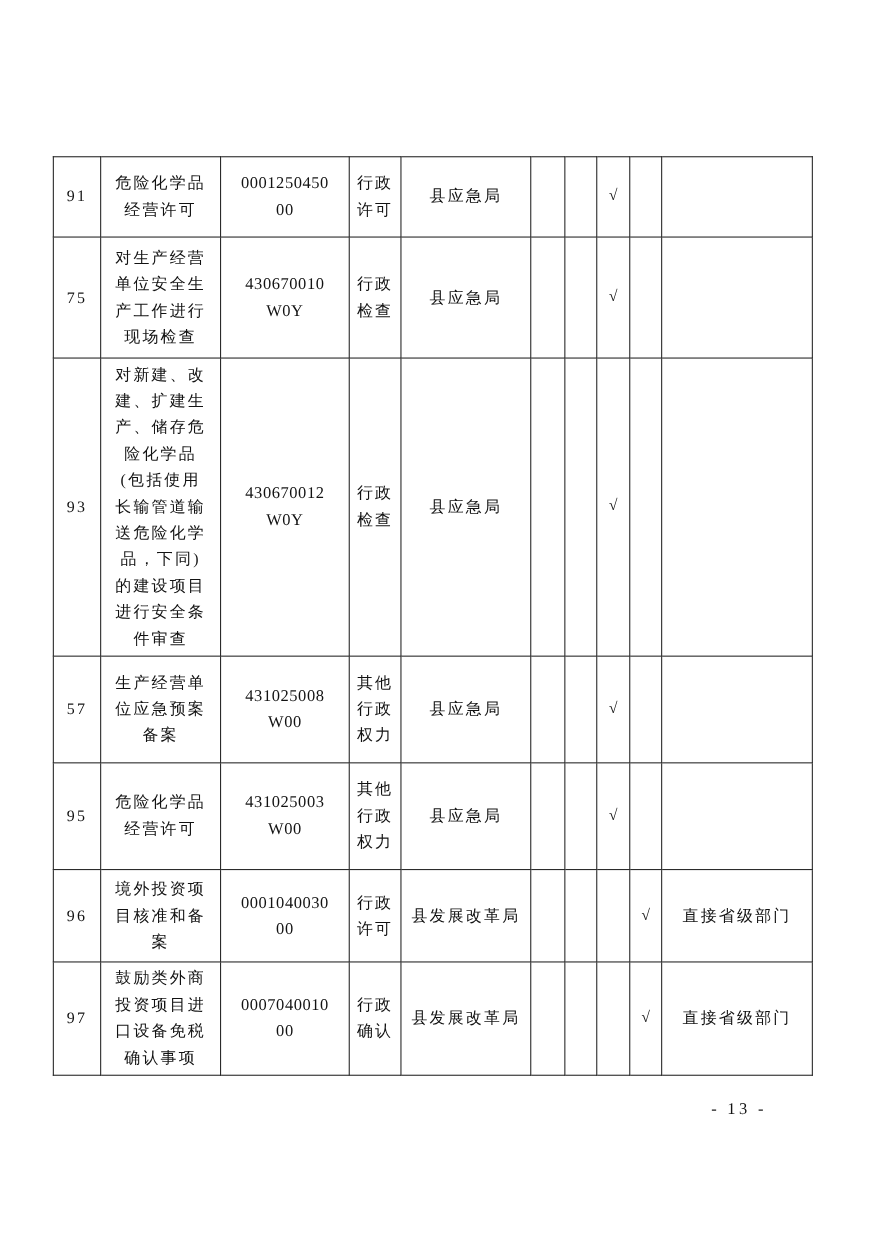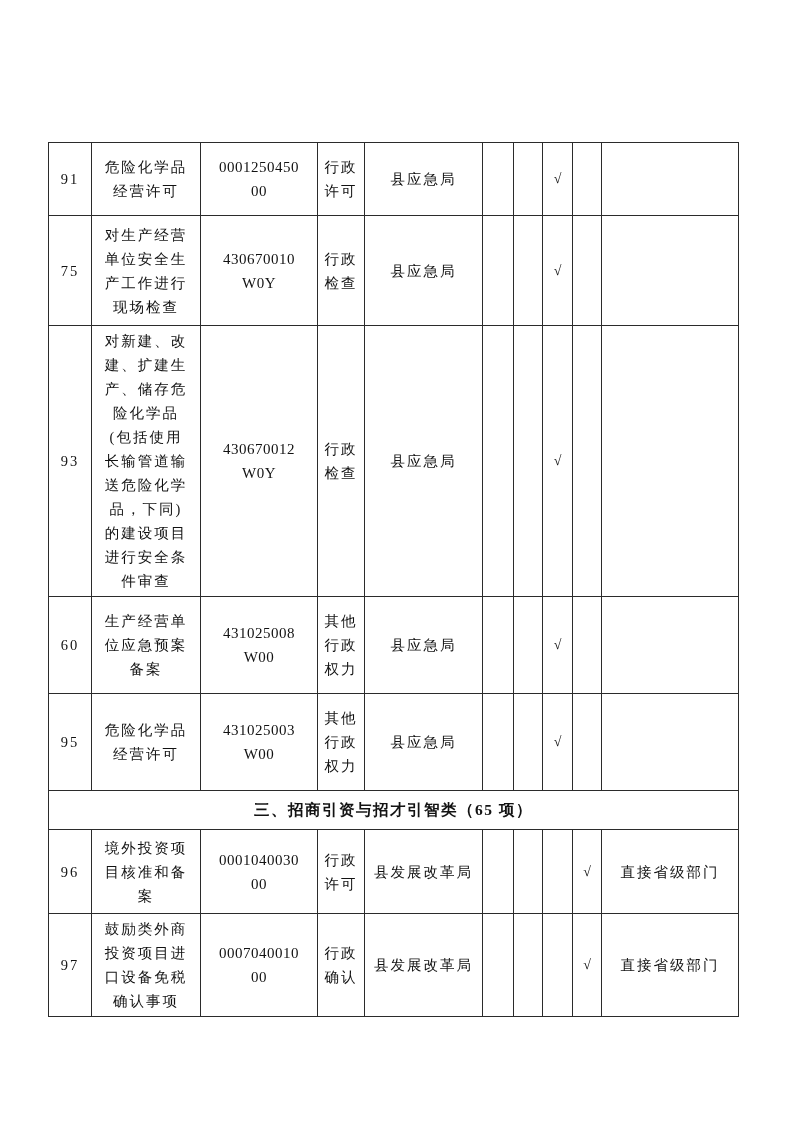--- a/index.html
+++ b/index.html
@@ -118,21 +118,21 @@
         <td class="type">行政检查</td>
         <td class="dept">县应急局</td>
         <td class="mk"></td>
         <td class="mk"></td>
         <td class="mk">√</td>
         <td class="mk"></td>
         <td class="note"></td>
       </tr>
 
       <tr class="h94">
-        <td>60</td>
+        <td>57</td>
         <td class="name">生产经营单位应急预案备案</td>
         <td class="code">431025008W00</td>
         <td class="type">其他行政权力</td>
         <td class="dept">县应急局</td>
         <td class="mk"></td>
         <td class="mk"></td>
         <td class="mk">√</td>
         <td class="mk"></td>
         <td class="note"></td>
       </tr>
@@ -143,23 +143,20 @@
         <td class="code">431025003W00</td>
         <td class="type">其他行政权力</td>
         <td class="dept">县应急局</td>
         <td class="mk"></td>
         <td class="mk"></td>
         <td class="mk">√</td>
         <td class="mk"></td>
         <td class="note"></td>
       </tr>
 
-      <tr class="hsec">
-        <td class="section-cell" colspan="10">三、招商引资与招才引智类（65 项）</td>
-      </tr>
 
       <tr class="h96">
         <td>96</td>
         <td class="name">境外投资项目核准和备案</td>
         <td class="code">000104003000</td>
         <td class="type">行政许可</td>
         <td class="dept">县发展改革局</td>
         <td class="mk"></td>
         <td class="mk"></td>
         <td class="mk"></td>
@@ -176,14 +173,15 @@
         <td class="mk"></td>
         <td class="mk"></td>
         <td class="mk"></td>
         <td class="mk">√</td>
         <td class="note">直接省级部门</td>
       </tr>
 
     </tbody>
   </table>
 
+  <div class="footer-page-number">- 13 -</div>
 
 </div>
 
 </body></html>

